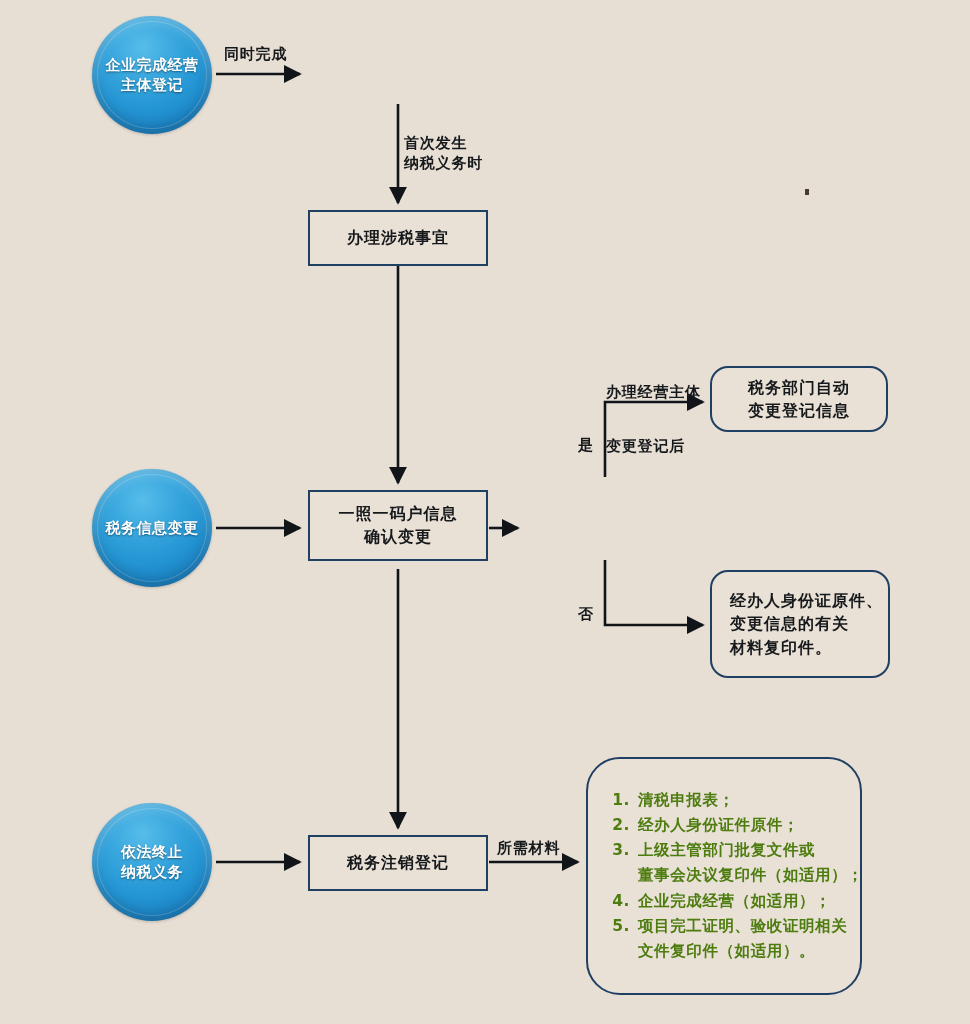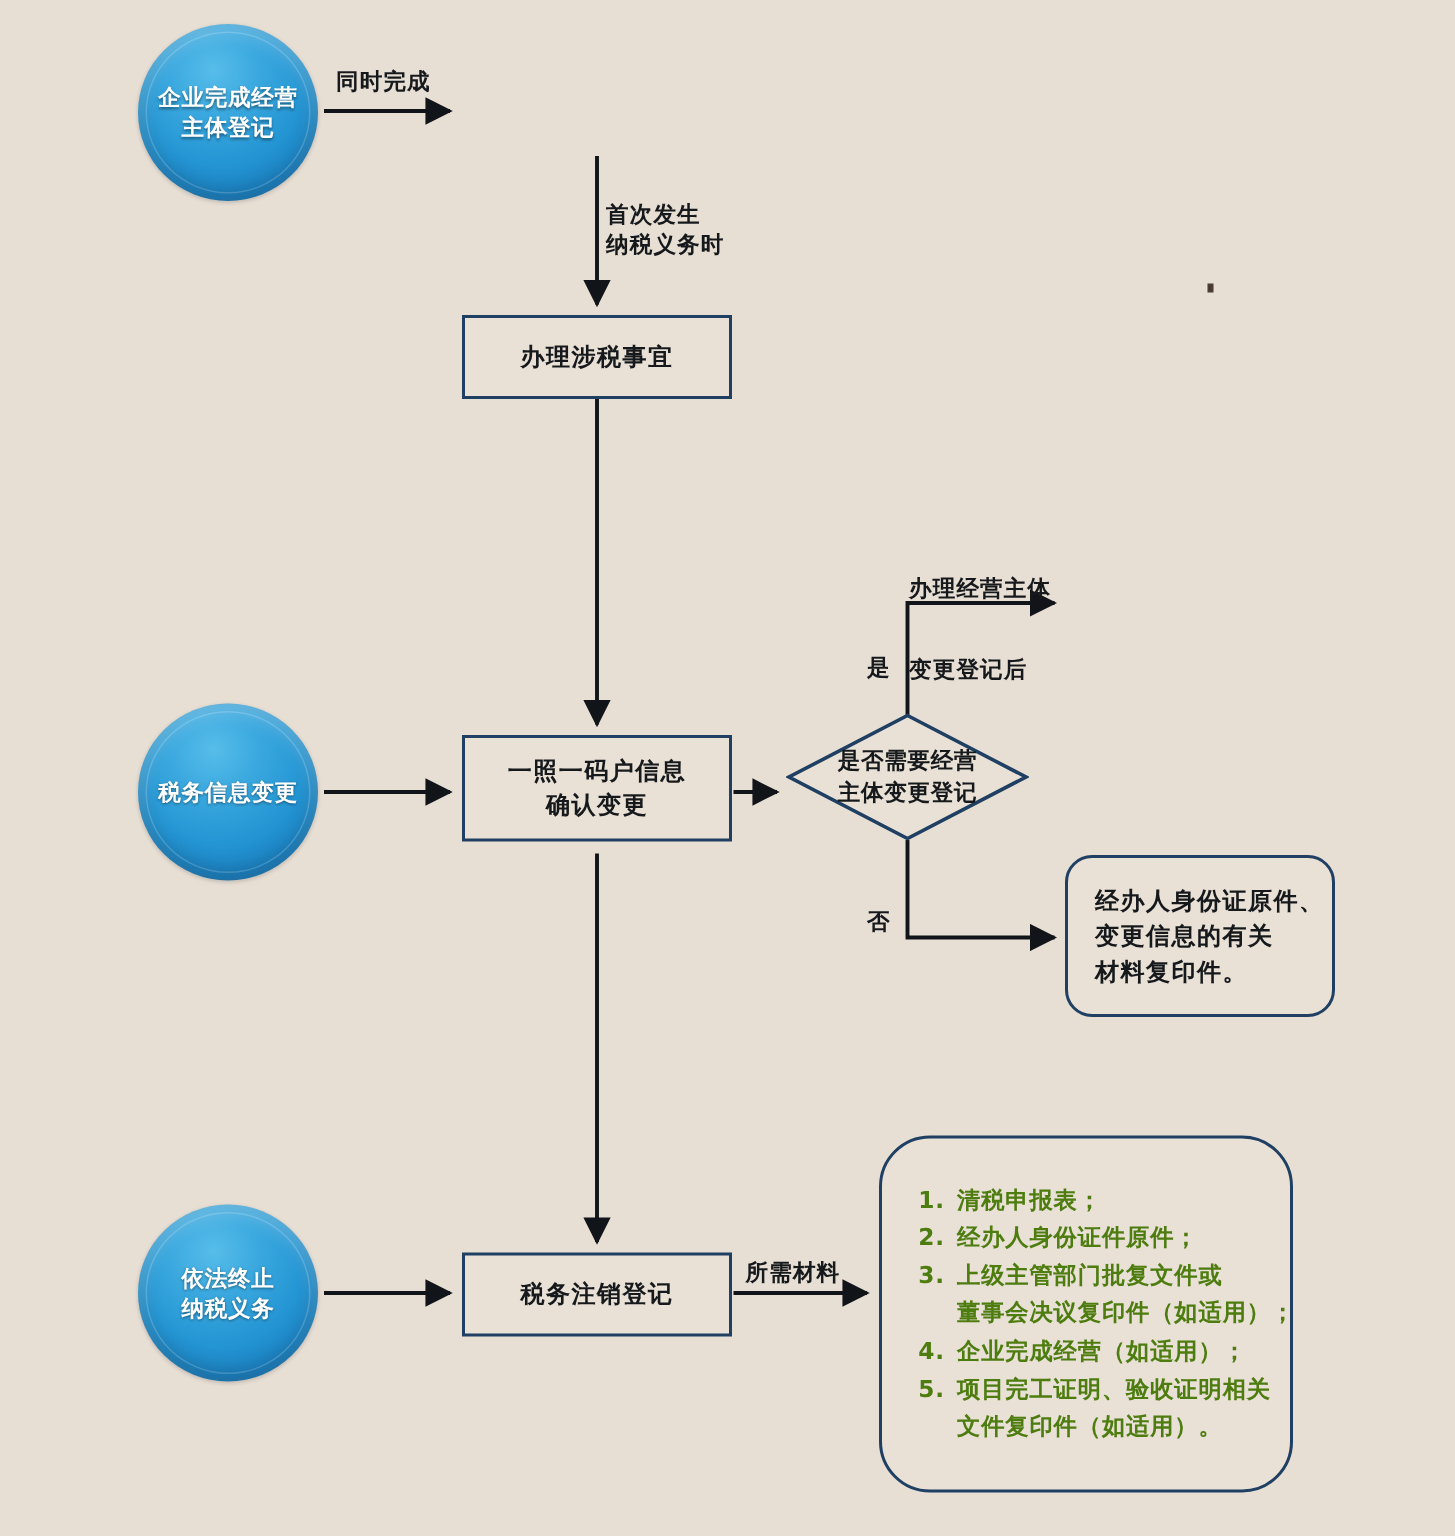--- a/index.html
+++ b/index.html
@@ -195,28 +195,25 @@
   <div class="circle-node" style="left:92px; top:469px; width:120px; height:118px;">
     <span class="ring"></span>
     <span class="txt" style="white-space:pre;">税务信息变更</span>
   </div>
 
   <div class="rect-node" style="left:308px; top:490px; width:180px; height:71px;">
     <span style="white-space:pre;">一照一码户信息
 确认变更</span>
   </div>
 
-  <div class="diamond-wrap" style="left:524px; top:475px; width:162px; height:86px;">
-    <svg width="162" height="86" viewBox="0 0 162 86" xmlns="http://www.w3.org/2000/svg">
-      <polygon points="81,2 160,43 81,84 2,43" fill="#e9e0d6" stroke="#1f3f63" stroke-width="2.4"></polygon>
-    </svg>
-    <span class="label" style="white-space:pre;">是否需要经营
-主体变更登记</span>
-  </div>
-
+
+  <div class="round-node" style="left:710px; top:366px; width:178px; height:66px;">
+    <span style="white-space:pre;">税务部门自动
+变更登记信息</span>
+  </div>
 
   <div class="round-node" style="left:710px; top:570px; width:180px; height:108px; text-align:left; justify-content:flex-start; padding-left:18px;">
     <span style="white-space:pre;">经办人身份证原件、
 变更信息的有关
 材料复印件。</span>
   </div>
 
   <div class="circle-node" style="left:92px; top:803px; width:120px; height:118px;">
     <span class="ring"></span>
     <span class="txt" style="white-space:pre;">依法终止

